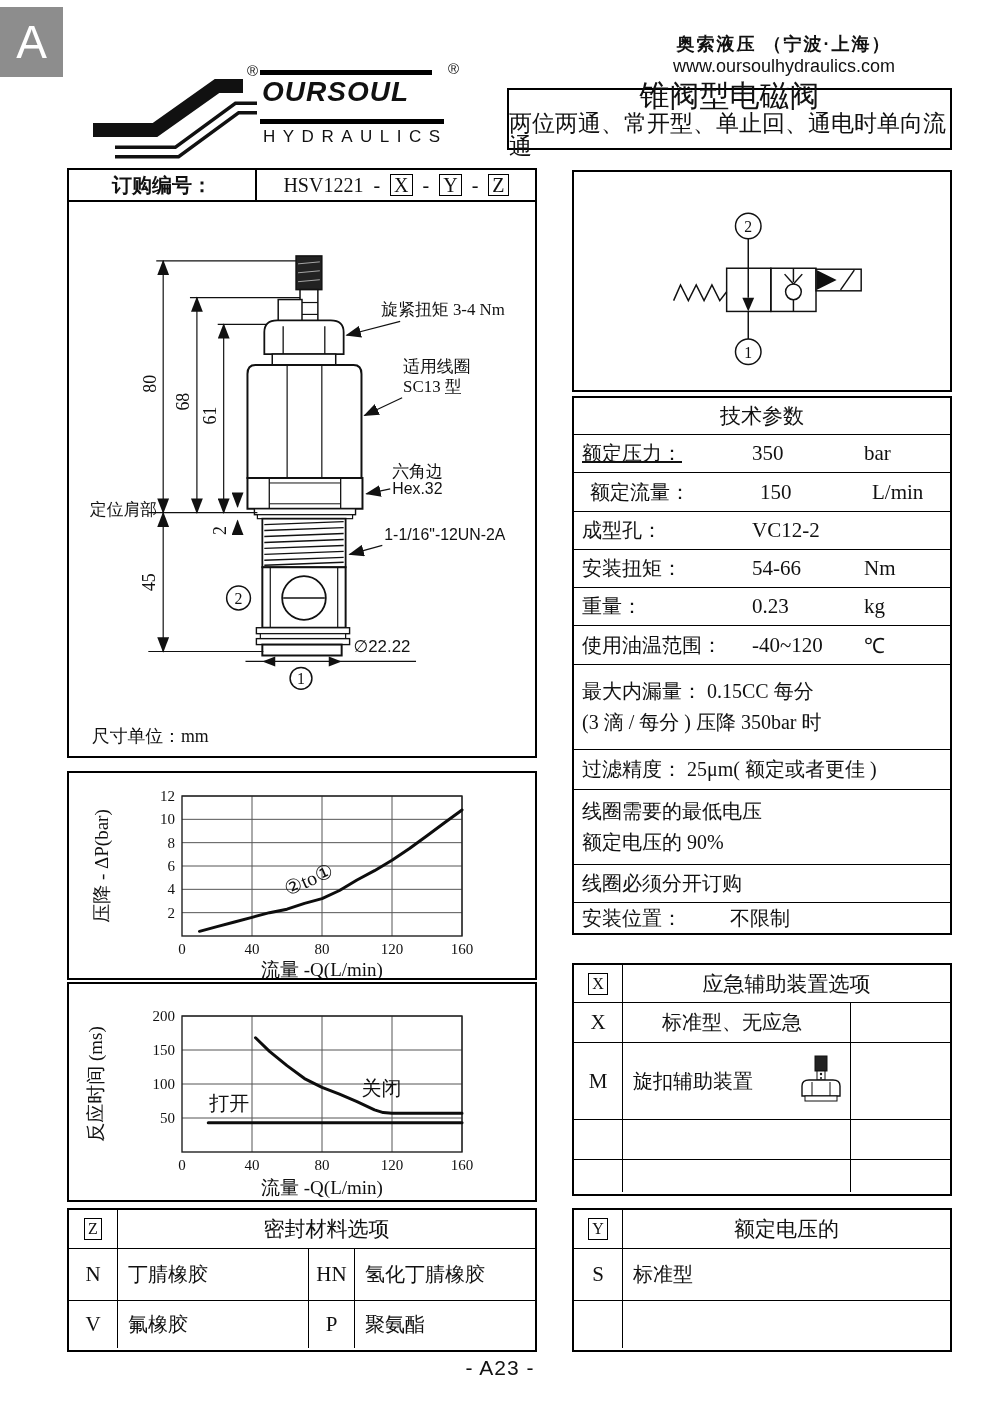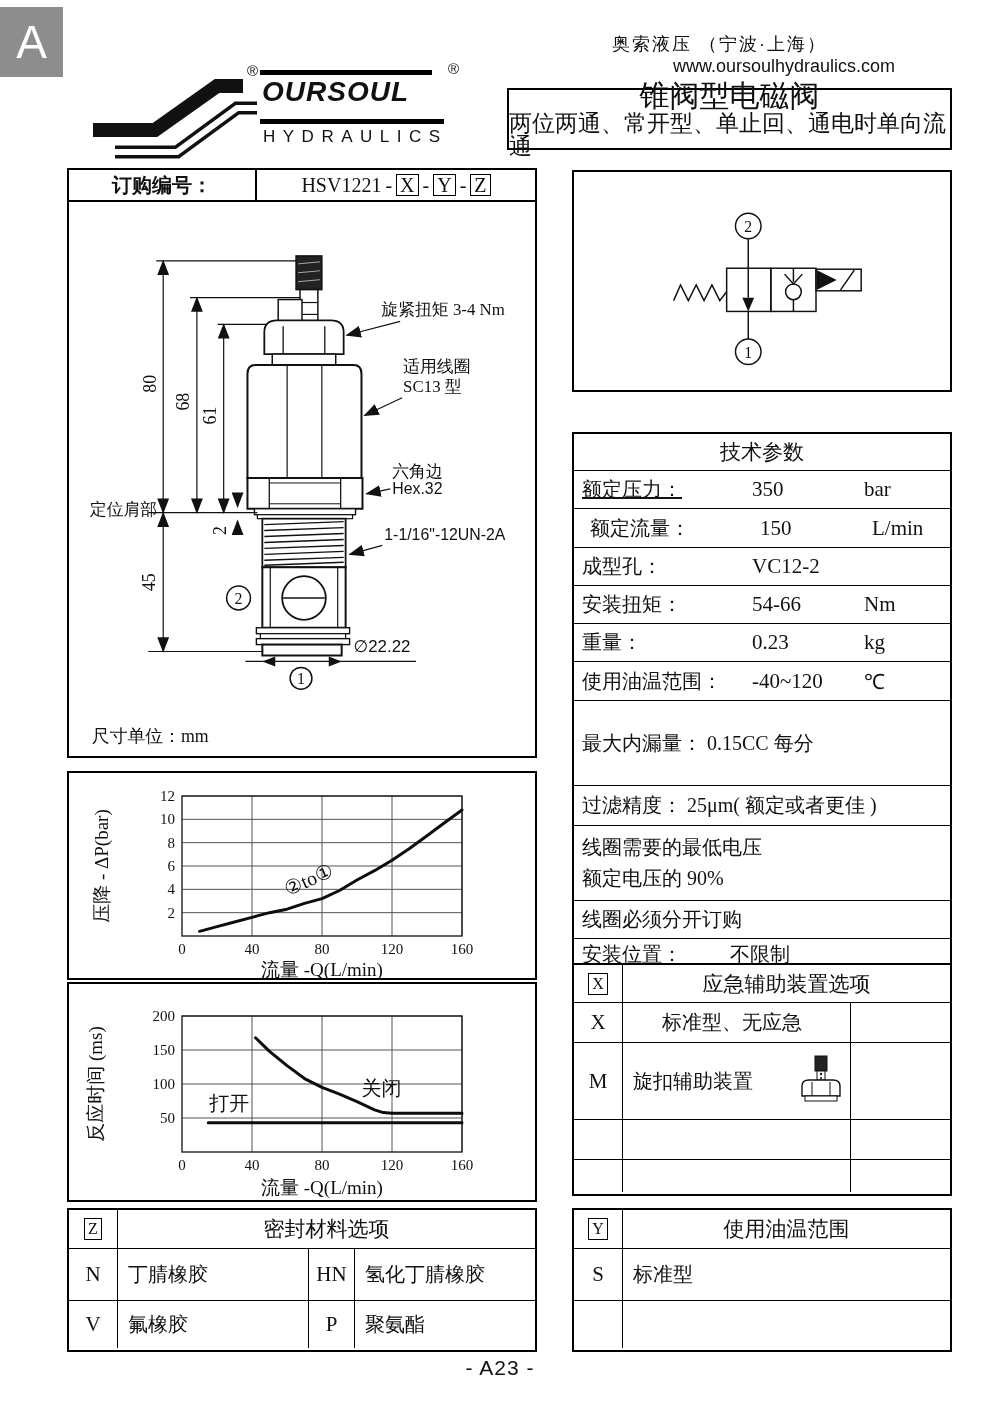--- a/index.html
+++ b/index.html
@@ -14,36 +14,36 @@
   
   .wordmark{left:260px;top:70px;width:200px;}
   .bar{position:absolute;background:#000;}
   .brand-text{position:absolute;left:2px;top:6px;font-family:"Liberation Sans",sans-serif;
               font-weight:bold;font-style:italic;font-size:28px;letter-spacing:1px;}
   .brand-sub{position:absolute;left:3px;top:57px;font-family:"Liberation Sans",sans-serif;
              font-size:17px;letter-spacing:7.5px;}
   .reg{position:absolute;font-size:15px;font-family:"Liberation Sans",sans-serif;}
 
   
-  .co-line{left:612px;top:32px;width:344px;text-align:left;font-family:"Liberation Sans",sans-serif;
-           font-weight:normal;font-size:18px;letter-spacing:2px;}
+  .co-line{left:612px;top:32px;width:344px;text-align:center;font-family:"Liberation Sans",sans-serif;
+           font-weight:bold;font-size:18px;letter-spacing:2px;}
   .web-line{left:612px;top:56px;width:344px;text-align:center;font-family:"Liberation Sans",sans-serif;
             font-size:18px;}
 
   .title-box{left:507px;top:88px;width:445px;height:62px;border:2px solid #000;
              display:flex;flex-direction:column;align-items:center;justify-content:center;}
   .title-main{font-size:30px;line-height:32px;}
   .title-sub{font-size:23px;line-height:23px;}
 
   
   .order-wrap{left:67px;top:168px;width:470px;height:590px;border:2px solid #000;}
   .order-row{position:absolute;left:0;top:0;width:100%;height:30px;border-bottom:2px solid #000;display:flex;}
   .order-label-cell{width:188px;border-right:2px solid #000;display:flex;align-items:center;justify-content:center;
                     font-size:20px;font-weight:600;box-sizing:border-box;}
-  .order-code-cell{flex:1;display:flex;align-items:center;justify-content:center;font-size:20px;gap:4px;}
+  .order-code-cell{flex:1;display:flex;align-items:center;justify-content:center;font-size:20px;gap:10px;}
   .boxed{border:1.5px solid #000;padding:0 3px;line-height:20px;display:inline-block;}
 
   
   .chart-box{border:2px solid #000;background:#fff;}
   .tick{font:15px "Liberation Serif",serif;fill:#111;}
   .axis-label{font:19px "Liberation Serif",serif;fill:#111;}
   .annot{font:20px "Liberation Serif",serif;fill:#111;}
 
   
   .tbl{border:2px solid #000;background:#fff;}
@@ -234,21 +234,21 @@
         <line x1="270" y1="120" x2="284" y2="100"></line>
         <polyline points="100,131 107,115 115,131 123,115 131,131 139,115 147,131 154,122"></polyline>
       </g>
       <polygon points="170,128 182,128 176,142" fill="#111"></polygon>
       <polygon points="246,100 246,120 266,110" fill="#111"></polygon>
       <text class="d-port" x="176" y="61" text-anchor="middle">2</text>
       <text class="d-port" x="176" y="189" text-anchor="middle">1</text>
     </svg>
   </div>
 
-  <div class="abs tbl" style="left:572px;top:432px;width:380px;height:539px;">
+  <div class="abs tbl" style="left:572px;top:396px;width:380px;height:539px;">
     <div class="trow first ttitle" style="height:36px;align-items:center;display:flex;">技术参数</div>
     <div class="trow" style="height:38px;">
       <span class="tech-label" style="display:flex;align-items:center;text-decoration:underline;">额定压力：</span>
       <span class="tech-value" style="display:flex;align-items:center;">350</span>
       <span class="tech-unit" style="display:flex;align-items:center;">bar</span>
     </div>
     <div class="trow" style="height:39px;">
       <span class="tech-label" style="display:flex;align-items:center;padding-left:16px;">额定流量：</span>
       <span class="tech-value" style="display:flex;align-items:center;">150</span>
       <span class="tech-unit" style="display:flex;align-items:center;">L/min</span>
@@ -269,20 +269,21 @@
       <span class="tech-unit" style="display:flex;align-items:center;">kg</span>
     </div>
     <div class="trow" style="height:39px;">
       <span class="tech-label" style="display:flex;align-items:center;">使用油温范围：</span>
       <span class="tech-value" style="display:flex;align-items:center;">-40~120</span>
       <span class="tech-unit" style="display:flex;align-items:center;">℃</span>
     </div>
     <div class="trow" style="height:85px;align-items:center;">
       <div class="note-lines">
         <div>最大内漏量： 0.15CC 每分</div>
+        <div>(3 滴 / 每分 ) 压降 350bar 时</div>
       </div>
     </div>
     <div class="trow" style="height:40px;align-items:center;">
       <div class="note-lines">过滤精度： 25μm( 额定或者更佳 )</div>
     </div>
     <div class="trow" style="height:75px;align-items:center;">
       <div class="note-lines">
         <div>线圈需要的最低电压</div>
         <div>额定电压的 90%</div>
       </div>
@@ -416,21 +417,21 @@
       <div class="tcell center key-cell" style="width:46px;">P</div>
       <div class="tcell desc-cell" style="flex:1;">聚氨酯</div>
     </div>
   </div>
 
   <div class="abs tbl" style="left:572px;top:1208px;width:380px;height:144px;">
     <div class="trow first" style="height:38px;">
       <div class="tcell first center" style="width:48px;">
         <span class="boxed">Y</span>
       </div>
-      <div class="tcell ttitle" style="flex:1;">使用油温范围</div>
+      <div class="tcell ttitle" style="flex:1;">额定电压的</div>
     </div>
     <div class="trow" style="height:52px;">
       <div class="tcell first center key-cell" style="width:48px;">S</div>
       <div class="tcell desc-cell" style="flex:1;">标准型</div>
     </div>
     <div class="trow" style="height:48px;">
       <div class="tcell first center key-cell" style="width:48px;"></div>
       <div class="tcell desc-cell" style="flex:1;"></div>
     </div>
   </div>

